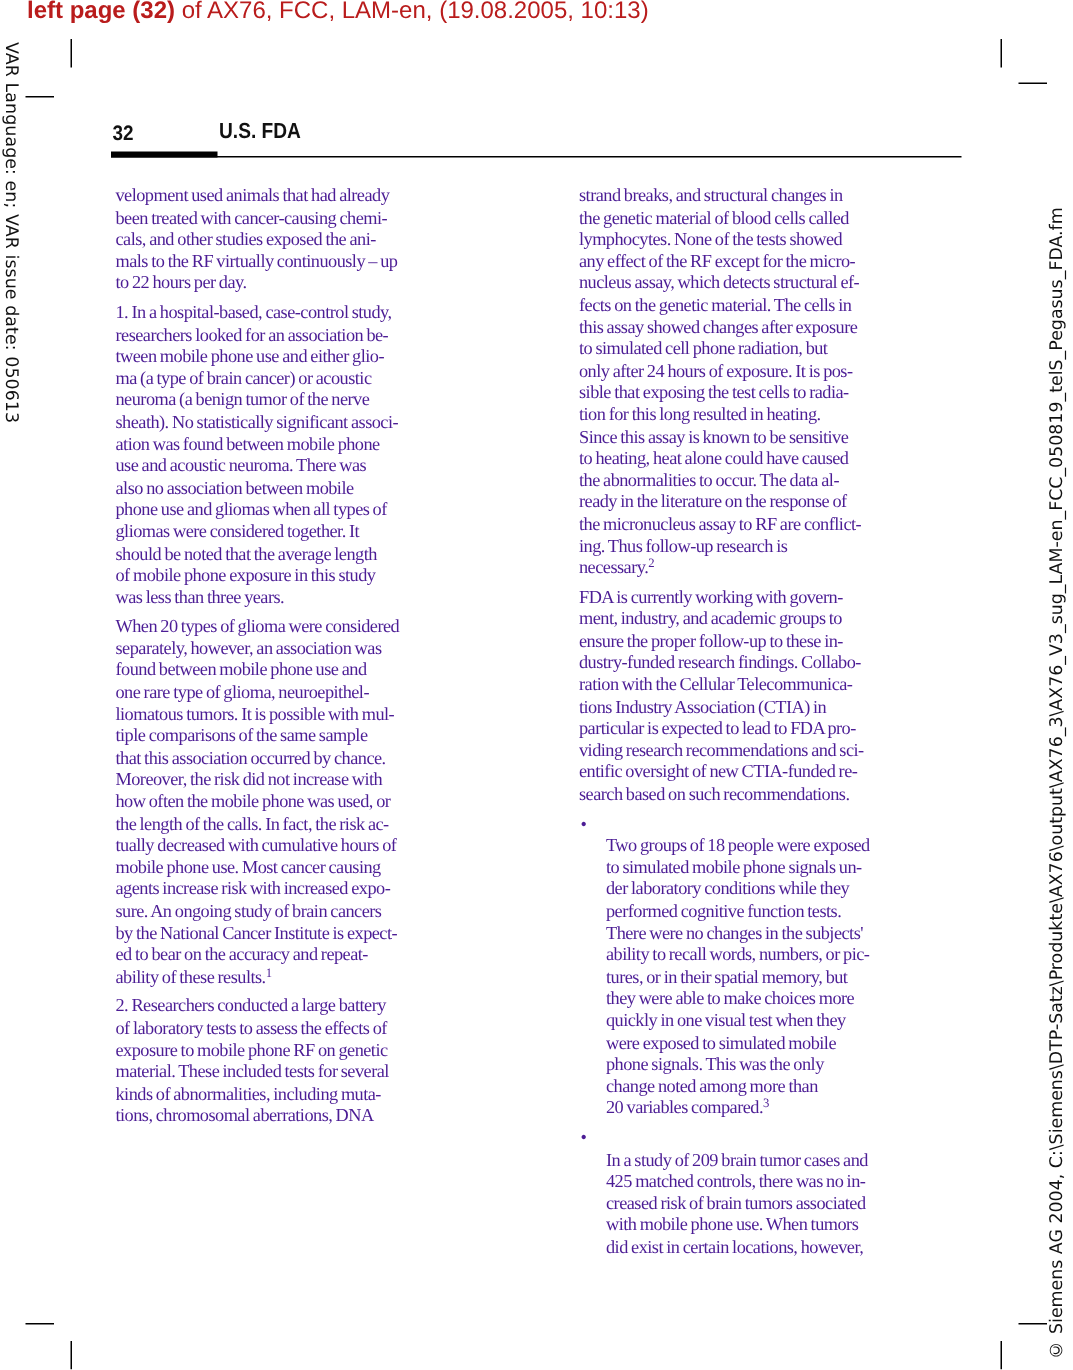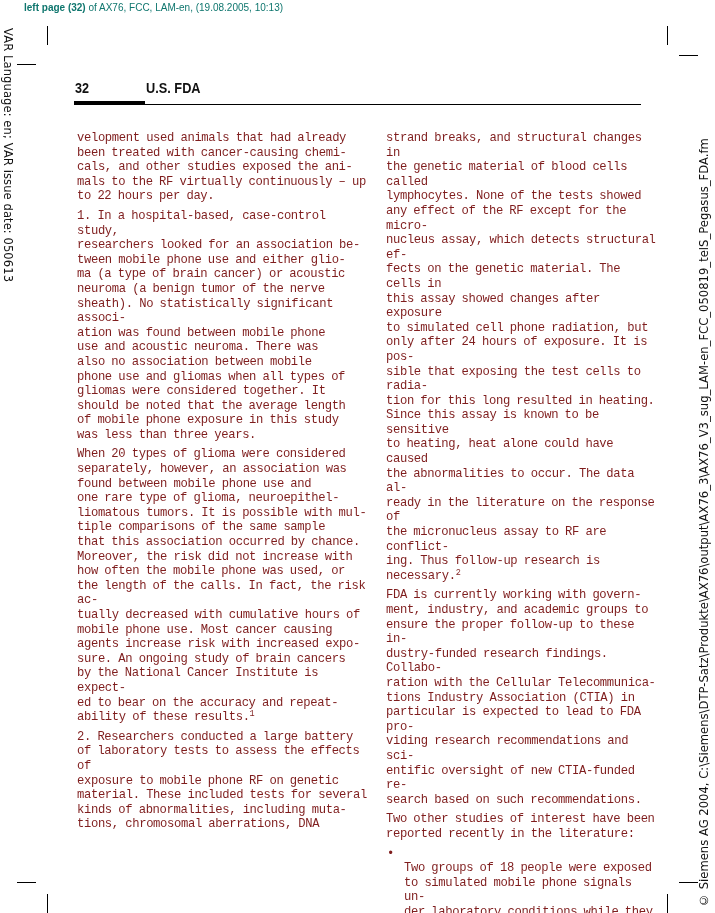--- a/index.html
+++ b/index.html
@@ -2,23 +2,23 @@
 <html><head>
   <meta charset="utf-8">
   <style>
     html, body { margin: 0; padding: 0; background: #ffffff; }
     body {
       width: 715px; height: 913px; position: relative; overflow: hidden;
       color: #111111;
       font-family: "DejaVu Sans", sans-serif;
     }
     .topline {
-      position: absolute; left: 24px; top: 0px;
+      position: absolute; left: 18px; top: 0px;
       font-family: "Liberation Sans", sans-serif;
-      font-size: 10px; line-height: 16px; color: #0f766e;
+      font-size: 16px; line-height: 16px; color: #b91c1c;
       white-space: nowrap;
     }
     .topline b { font-weight: bold; }
     .vert-left {
       position: absolute; left: 1px; top: 28px;
       writing-mode: vertical-rl;
       font-family: "DejaVu Sans", sans-serif;
       font-size: 11.6px; color: #111; white-space: nowrap;
       letter-spacing: 0.05px;
     }
@@ -38,25 +38,24 @@
     .hdr-title {
       position: absolute; left: 146px; top: 80px;
       font-family: "Liberation Sans", sans-serif; font-weight: bold;
       font-size: 14.5px; transform: scaleX(0.88); transform-origin: left;
       white-space: nowrap;
     }
     .hdr-thick { position: absolute; left: 74px; top: 101px; width: 71px; height: 4px; background: #000; }
     .hdr-thin { position: absolute; left: 74px; top: 104px; width: 567px; height: 1px; background: #000; }
     .col {
       position: absolute; top: 123px;
-      font-family: Liberation Mono, monospace;
+      font-family: Liberation Serif, serif;
       font-size: 12.2px; line-height: 14.6px;
       letter-spacing: -0.35px; word-spacing: -0.5px;
-      color: #7f1d1d;
-      margin-top: 8px;
+      color: #4c1d95;
     }
     .col.left { left: 77px; width: 296px; }
     .col.right { left: 386px; width: 272px; }
     .col p { margin: 0 0 5px 0; white-space: pre-line; }
     .col sup { font-size: 8.5px; vertical-align: 4px; line-height: 0; }
     .bullet { position: relative; padding-left: 18px; margin: 0 0 5px 0; white-space: pre-line; }
     .bullet .dot { position: absolute; left: 1px; top: 0; }
   </style>
 </head>
 <body>
@@ -147,33 +146,35 @@
   <p>FDA is currently working with govern-
 ment, industry, and academic groups to
 ensure the proper follow-up to these in-
 dustry-funded research findings. Collabo-
 ration with the Cellular Telecommunica-
 tions Industry Association (CTIA) in
 particular is expected to lead to FDA pro-
 viding research recommendations and sci-
 entific oversight of new CTIA-funded re-
 search based on such recommendations.</p>
-  <p>Two other studies of interest have been
-reported recently in the literature:</p>
   <div class="bullet">
     <span class="dot">•</span><span>Two groups of 18 people were exposed
 to simulated mobile phone signals un-
 der laboratory conditions while they
 performed cognitive function tests.
 There were no changes in the subjects'
 ability to recall words, numbers, or pic-
 tures, or in their spatial memory, but
 they were able to make choices more
 quickly in one visual test when they
 were exposed to simulated mobile
 phone signals. This was the only
 change noted among more than
 20 variables compared.</span><sup>3</sup>
   </div>
   <div class="bullet">
-    <span class="dot">•</span>
+    <span class="dot">•</span><span>In a study of 209 brain tumor cases and
+425 matched controls, there was no in-
+creased risk of brain tumors associated
+with mobile phone use. When tumors
+did exist in certain locations, however,</span>
   </div>
 </div>
 
 </body></html>

